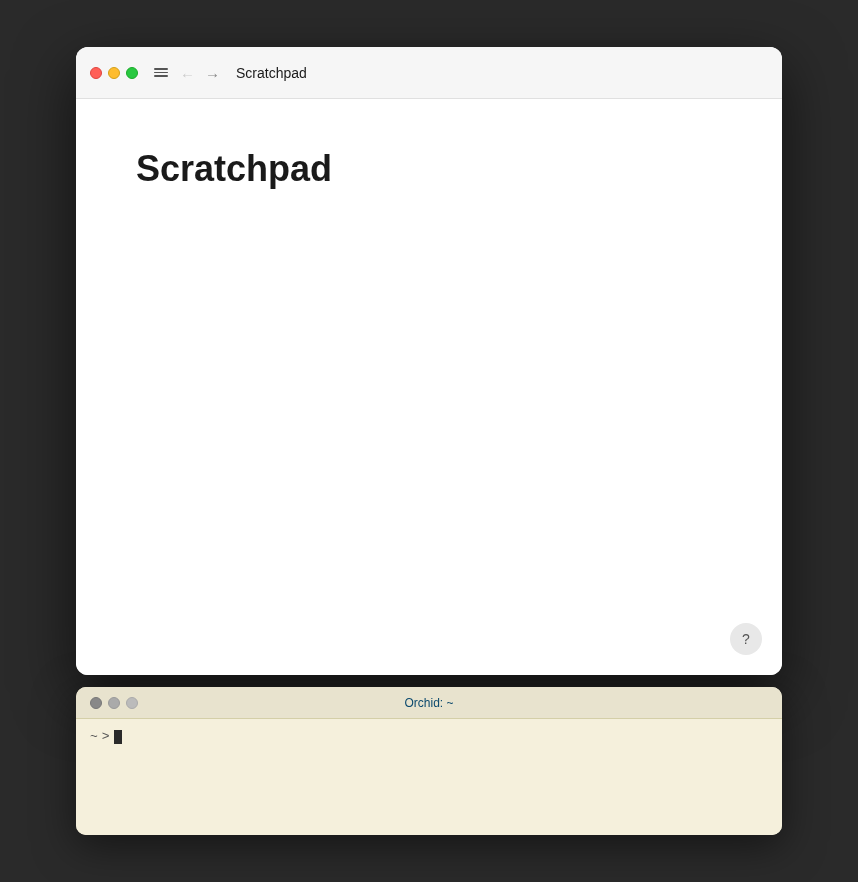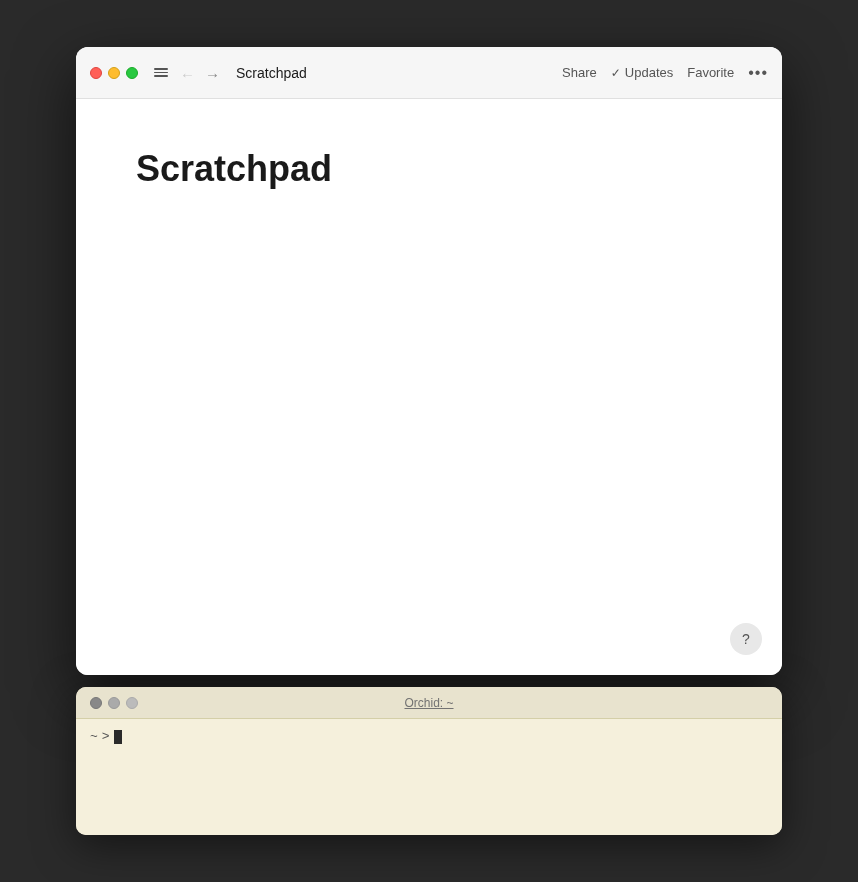--- a/index.html
+++ b/index.html
@@ -208,22 +208,21 @@
       width: 12px;
       height: 12px;
       border-radius: 50%;
     }
     .ttl.close { background: #888; border: 1px solid #777; }
     .ttl.min   { background: #aaa; border: 1px solid #999; }
     .ttl.max   { background: #bbb; border: 1px solid #aaa; }
 
     .terminal-title {
       font-size: 12px;
-      color: #737373;
-      text-decoration: underline;
+      color: #0c4a6e;
     }
 
     .terminal-body {
       flex: 1;
       padding: 10px 14px;
       font-family: "SF Mono", "Menlo", "Monaco", "Courier New", monospace;
       font-size: 13px;
       color: #2a2a2a;
       background: #f5f0dc;
     }
@@ -263,35 +262,20 @@
           <span></span>
       </div>
 
       <div class="nav-arrows">
         <button class="nav-btn disabled">←</button>
         <button class="nav-btn">→</button>
       </div>
 
       <span class="window-title">Scratchpad</span>
 
-      <div class="titlebar-actions">
-        <button class="action-btn">
-          <span>Share</span>
-        </button>
-        <button class="action-btn">
-          <span class="check-icon">✓</span>
-          <span>Updates</span>
-        </button>
-        <button class="action-btn">
-          <span>Favorite</span>
-        </button>
-        <button class="more-btn">
-          <span>•••</span>
-        </button>
-      </div>
 
     </div>
 
     <div class="window-content">
       <h1 class="doc-title">Scratchpad</h1>
       <button class="help-btn">
         <span>?</span>
       </button>
     </div>
   </div>

